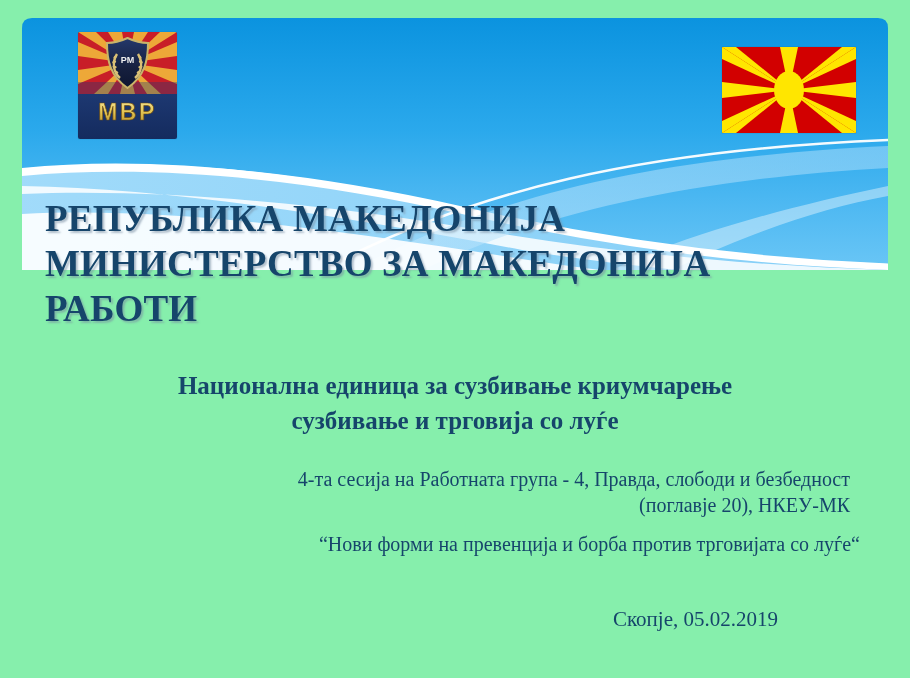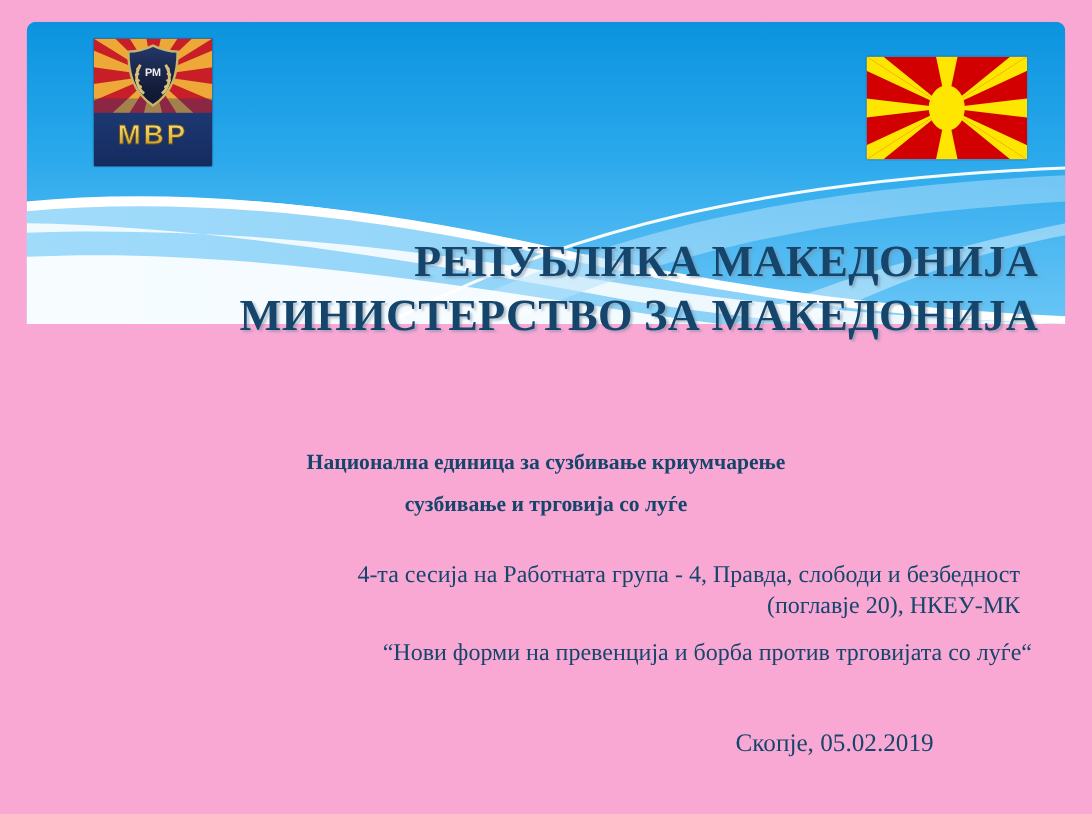--- a/index.html
+++ b/index.html
@@ -7,21 +7,21 @@
     padding: 0;
     background: #ffffff;
   }
   body {
     font-family: "Liberation Serif", "DejaVu Serif", serif;
   }
   .slide {
     position: relative;
     width: 910px;
     height: 678px;
-    background: #f9a8d4;
+    background: #86efac;
     overflow: hidden;
   }
 
   
   .header-band {
     position: absolute;
     left: 22px;
     top: 18px;
     width: 866px;
     height: 252px;
@@ -57,35 +57,35 @@
     left: 0;
     top: 0;
     width: 910px;
     height: 678px;
   }
   .main-title {
     position: absolute;
     left: 45px;
     top: 196px;
     width: 820px;
-    text-align: right;
+    text-align: left;
     font-size: 37px;
     font-weight: bold;
     line-height: 45px;
     color: #16456B;
     letter-spacing: 0.2px;
     text-shadow: 2px 2px 2px rgba(120,140,160,0.55);
   }
   .subtitle {
     position: absolute;
     left: 60px;
     top: 368px;
     width: 790px;
     text-align: center;
-    font-size: 18px;
+    font-size: 25px;
     font-weight: bold;
     line-height: 35px;
     color: #16456B;
   }
   .session-line {
     position: absolute;
     left: 60px;
     top: 466px;
     width: 790px;
     text-align: right;
@@ -250,20 +250,21 @@
       </g>
       <ellipse cx="67" cy="43" rx="15" ry="19" fill="#FFE600"></ellipse>
     </svg>
   </div>
 
   <div class="content">
 
     <div class="main-title">
       <div>РЕПУБЛИКА МАКЕДОНИЈА</div>
       <div>МИНИСТЕРСТВО ЗА МАКЕДОНИЈА</div>
+      <div>РАБОТИ</div>
     </div>
 
     <div class="subtitle">
       <div>Национална единица за сузбивање криумчарење</div>
       <div>сузбивање и трговија со луѓе</div>
     </div>
 
     <div class="session-line">
       <div>4-та сесија на Работната група - 4, Правда, слободи и безбедност</div>
       <div>(поглавје 20), НКЕУ-МК</div>

